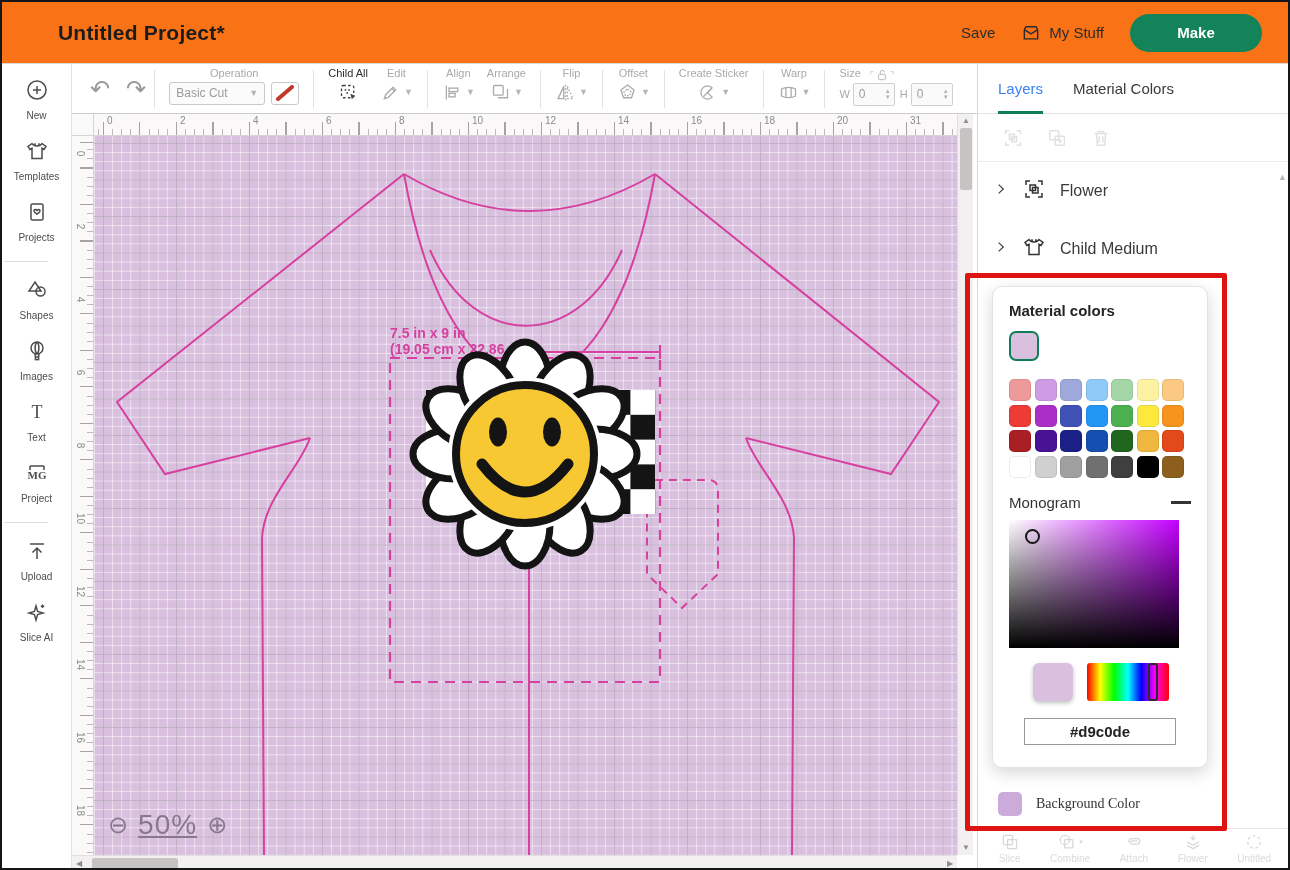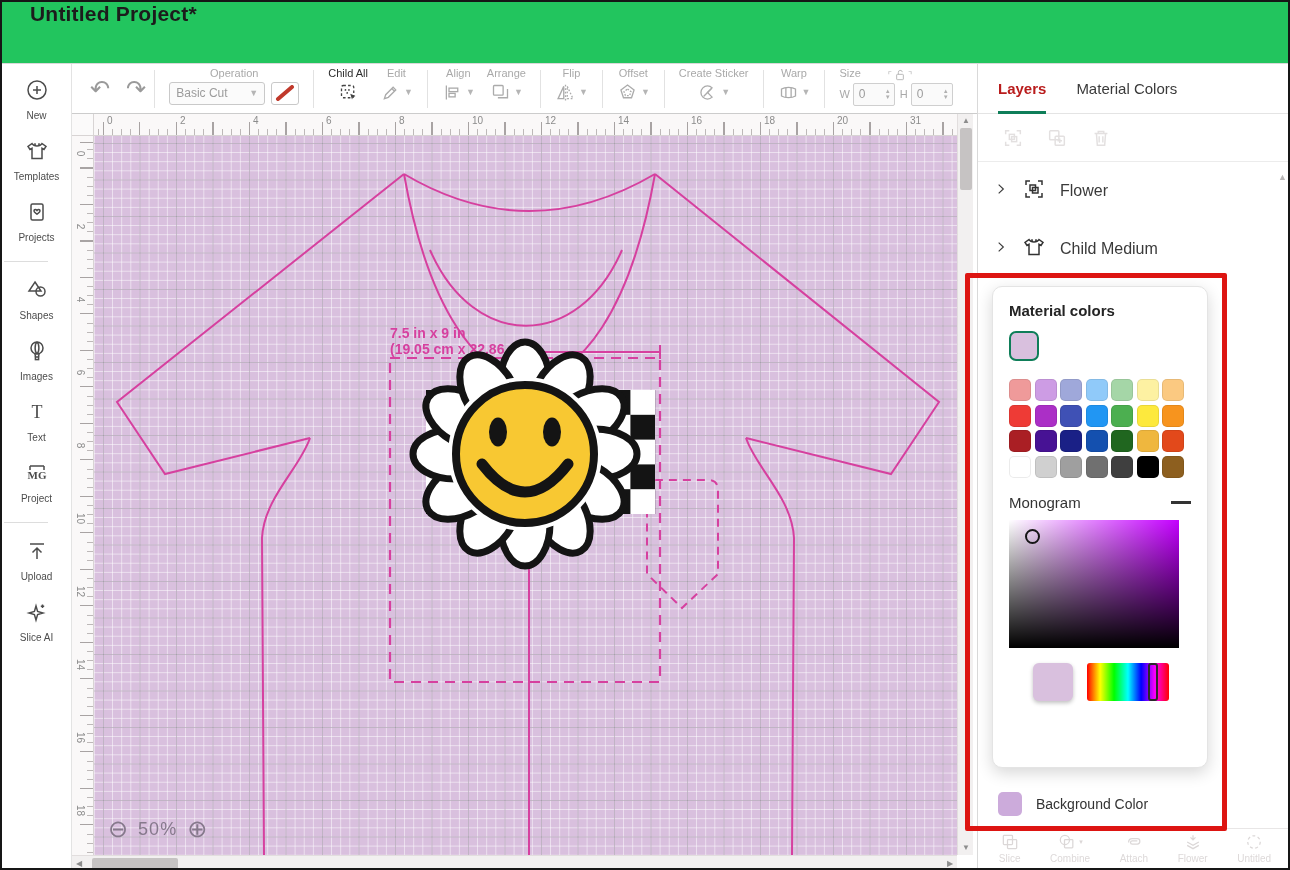--- a/index.html
+++ b/index.html
@@ -1,20 +1,20 @@
 <!DOCTYPE html>
 <html><head>
 <meta charset="utf-8">
 <style>
   * { box-sizing: border-box; margin: 0; padding: 0; }
   html,body { width:1290px; height:870px; font-family:"Liberation Sans", sans-serif; background:#fff; }
   #app { position:relative; width:1290px; height:870px; border:2px solid #161616; background:#fff; overflow:hidden; }
 
   
-  .header { position:absolute; left:0; top:0; width:100%; height:62px; background:#22c55e; border-bottom:1px solid #d9d9d9; display:flex; align-items:flex-start; }
+  .header { position:absolute; left:0; top:0; width:100%; height:62px; background:#f97316; border-bottom:1px solid #d9d9d9; display:flex; align-items:center;padding-left:28px; }
   .title { font-size:21px; font-weight:bold; color:#1c1c1c; margin-left:28px; letter-spacing:.2px; }
   .header-right { margin-left:auto; display:flex; align-items:center; gap:26px; padding-right:26px; }
   .hdr-link { font-size:15px; color:#2b2b2b; cursor:pointer; display:flex; align-items:center; gap:8px; }
   .hdr-link svg { width:20px; height:20px; stroke:#2b2b2b; fill:none; stroke-width:1.7; }
   .make-btn { width:132px; height:38px; border-radius:19px; border:none; color:#fff; font-size:15px; font-weight:bold; cursor:pointer; }
 
   
   .sidebar { position:absolute; left:0; top:62px; width:70px; height:808px; background:#fff; border-right:1px solid #e3e3e3; display:flex; flex-direction:column; align-items:center; padding-top:14px; }
   .side-item { width:66px; display:flex; flex-direction:column; align-items:center; gap:4px; margin-bottom:18px; cursor:pointer; color:#4c4c4c; }
   .side-icon svg { width:24px; height:24px; stroke:#4c4c4c; fill:none; stroke-width:1.5; }
@@ -60,46 +60,46 @@
     background-image:
       linear-gradient(rgba(137,123,142,.45) 1px, transparent 1px),
       linear-gradient(90deg, rgba(137,123,142,.45) 1px, transparent 1px),
       linear-gradient(rgba(255,255,255,.55) 1px, transparent 1px),
       linear-gradient(90deg, rgba(255,255,255,.55) 1px, transparent 1px);
     background-size:36.5px 36.5px, 36.5px 36.5px, 9.125px 9.125px, 9.125px 9.125px;
     background-position:9px 7px; }
   .canvas svg.art { position:absolute; left:0; top:0; }
   .zoom-ctrl { position:absolute; left:14px; bottom:14px; display:flex; align-items:center; gap:10px; color:#86798c; z-index:6; }
   .zoom-ctrl .zbtn { font-size:24px; cursor:pointer; line-height:24px; }
-  .zoom-ctrl .zval { font-size:18px; letter-spacing:1px; }
+  .zoom-ctrl .zval { font-size:28px; letter-spacing:1px;text-decoration:underline; }
 
   
   .vscroll { position:absolute; left:955px; top:112px; width:16px; height:741px; background:#f2f0f0; border-left:1px solid #e2dede; z-index:6; }
   .vscroll .arr { position:absolute; left:0; width:16px; height:14px; font-size:8px; color:#8d8d8d; text-align:center; line-height:14px; }
   .vscroll .thumb { position:absolute; left:2px; width:12px; top:14px; height:62px; background:#c6c3c3; border-radius:2px; }
   .hscroll { position:absolute; left:70px; top:853px; width:885px; height:16px; background:#f2f0f0; border-top:1px solid #e2dede; z-index:6; }
   .hscroll .arr { position:absolute; top:0; height:16px; width:14px; font-size:8px; color:#8d8d8d; text-align:center; line-height:16px; }
   .hscroll .thumb { position:absolute; top:2px; height:12px; left:20px; width:86px; background:#c6c3c3; border-radius:2px; }
 
   
   .panel { position:absolute; left:975px; top:62px; width:315px; height:808px; background:#fff; border-left:1px solid #d9d9d9; }
   .panel-tabs { height:50px; border-bottom:1px solid #e4e4e4; display:flex; align-items:center; gap:30px; padding-left:20px; }
   .ptab { font-size:15px; color:#3a3a3a; cursor:pointer; position:relative; height:50px; display:flex; align-items:center; }
-  .ptab.active { color:#b91c1c; font-weight:bold; }
+  .ptab.active { color:#3b82f6; font-weight:normal; }
   .ptab.active::after { content:""; position:absolute; left:0; right:0; bottom:0; height:3px; background:#0f7e59; }
   .panel-tools { height:48px; border-bottom:1px solid #ececec; display:flex; align-items:center; gap:22px; padding-left:24px; color:#e0dddd; }
   .panel-tools svg { width:22px; height:22px; stroke:#e3e0e0; fill:none; stroke-width:1.6; }
   .layer-row { height:58px; display:flex; align-items:center; gap:14px; padding-left:16px; cursor:pointer; }
   .layer-row svg.chev { width:14px; height:14px; stroke:#3c3c3c; fill:none; stroke-width:2; }
   .layer-row svg.licon { width:24px; height:24px; stroke:#333; fill:none; stroke-width:1.5; }
   .layer-name { font-size:16px; color:#3a3a3a; }
   .panel-scroll-arrow { position:absolute; right:5px; top:108px; font-size:9px; color:#b9b6b6; }
   .bg-color-row { position:absolute; left:0; right:0; top:716px; height:48px; background:#fff; display:flex; align-items:center; gap:14px; padding-left:20px; }
   .bg-swatch { width:24px; height:24px; border-radius:5px; }
-  .bg-label { font-size:14px; color:#333; }
+  .bg-label { font-size:14px; color:#333;font-family:Liberation Serif, serif; }
   .panel-footer { position:absolute; left:0; right:0; bottom:0; height:44px; border-top:1px solid #e8e6e6; background:#fff; display:flex; align-items:flex-start; justify-content:space-around; padding:3px 6px 0 6px; }
   .pf-item { display:flex; flex-direction:column; align-items:center; gap:1px; color:#dbd7d7; }
   .pf-item svg { width:20px; height:20px; stroke:#dbd7d7; fill:none; stroke-width:1.5; }
   .pf-label { font-size:10px; color:#ddd9d9; }
 
   
   .popup { position:absolute; left:990px; top:284px; width:216px; height:482px; background:#fff; border:1px solid #e4e4e4; border-radius:10px; box-shadow:0 5px 16px rgba(0,0,0,.16); padding:15px 16px; z-index:20; }
   .popup-title { font-size:15px; font-weight:bold; color:#242424; }
   .sel-swatch { width:30px; height:30px; border-radius:7px; border:2px solid #0f7e59; margin-top:12px; cursor:pointer; }
   .swatch-grid { display:grid; grid-template-columns:repeat(7,22px); grid-auto-rows:22px; gap:3.5px; margin-top:18px; }
@@ -120,20 +120,32 @@
 
   .annotation-box { position:absolute; left:963px; top:271px; width:262px; height:558px; border:5px solid #dd1512; border-radius:2px; z-index:40; pointer-events:none; }
 </style>
 </head>
 <body>
 
 <div id="app">
 
   <div class="header">
     <div class="title">Untitled Project*</div>
+    <div class="header-right">
+      <div class="hdr-link">
+          <span>Save</span>
+        </div>
+      <div class="hdr-link">
+        <svg viewBox="0 0 24 24">
+            <path d="M4,8 V19 H20 V8 M4,8 L6,4.5 H18 L20,8 M4,8 L12,13 L20,8"></path>
+          </svg>
+        <span>My Stuff</span>
+      </div>
+      <button class="make-btn" style="background-color: rgb(19, 131, 90);">Make</button>
+    </div>
   </div>
 
   <div class="sidebar">
     <div>
         <div class="side-item">
           <span class="side-icon"><svg viewBox="0 0 24 24">
               <circle cx="12" cy="12" r="9"></circle>
               <path d="M12,8 V16 M8,12 H16"></path>
             </svg></span>
           <span class="side-label">New</span>
@@ -303,21 +315,21 @@
       <div class="tb-icons">
         <svg viewBox="0 0 24 24">
             <path d="M4,8 C8,5.5 16,5.5 20,8 L20,16 C16,18.5 8,18.5 4,16 Z"></path>
             <path d="M9,6.6 V17.4 M15,6.6 V17.4"></path>
           </svg>
         <span class="caret">▼</span>
       </div>
     </div>
     <div class="tb-sep"></div>
     <div class="tb-group">
-      <div style="display:flex; align-items:center; gap:26px; width:100%;">
+      <div style="display:flex; align-items:center; gap:8px; width:100%;">
         <div class="tb-label">Size</div>
         <div class="lock-wrap">
           <span style="font-size:9px;">⌜</span>
           <svg viewBox="0 0 24 24">
               <rect x="7" y="11" width="10" height="8" rx="1"></rect>
               <path d="M9.5,11 V8.5 a3,3 0 0 1 6,-0.8"></path>
             </svg>
           <span style="font-size:9px;">⌝</span>
         </div>
       </div>
@@ -596,16 +608,19 @@
     </div>
     <div class="grad-box">
       <div class="grad-cursor"></div>
     </div>
     <div class="pick-row">
       <div class="preview-swatch" style="background-color: rgb(217, 192, 222);"></div>
       <div class="hue-bar">
         <div class="hue-thumb"></div>
       </div>
     </div>
+    <div class="hex-wrap">
+      <input class="hex-input" value="#d9c0de" style="">
+    </div>
   </div>
 
   <div class="annotation-box" style="border-color: rgb(221, 21, 18);"></div>
 </div>
 
 </body></html>

